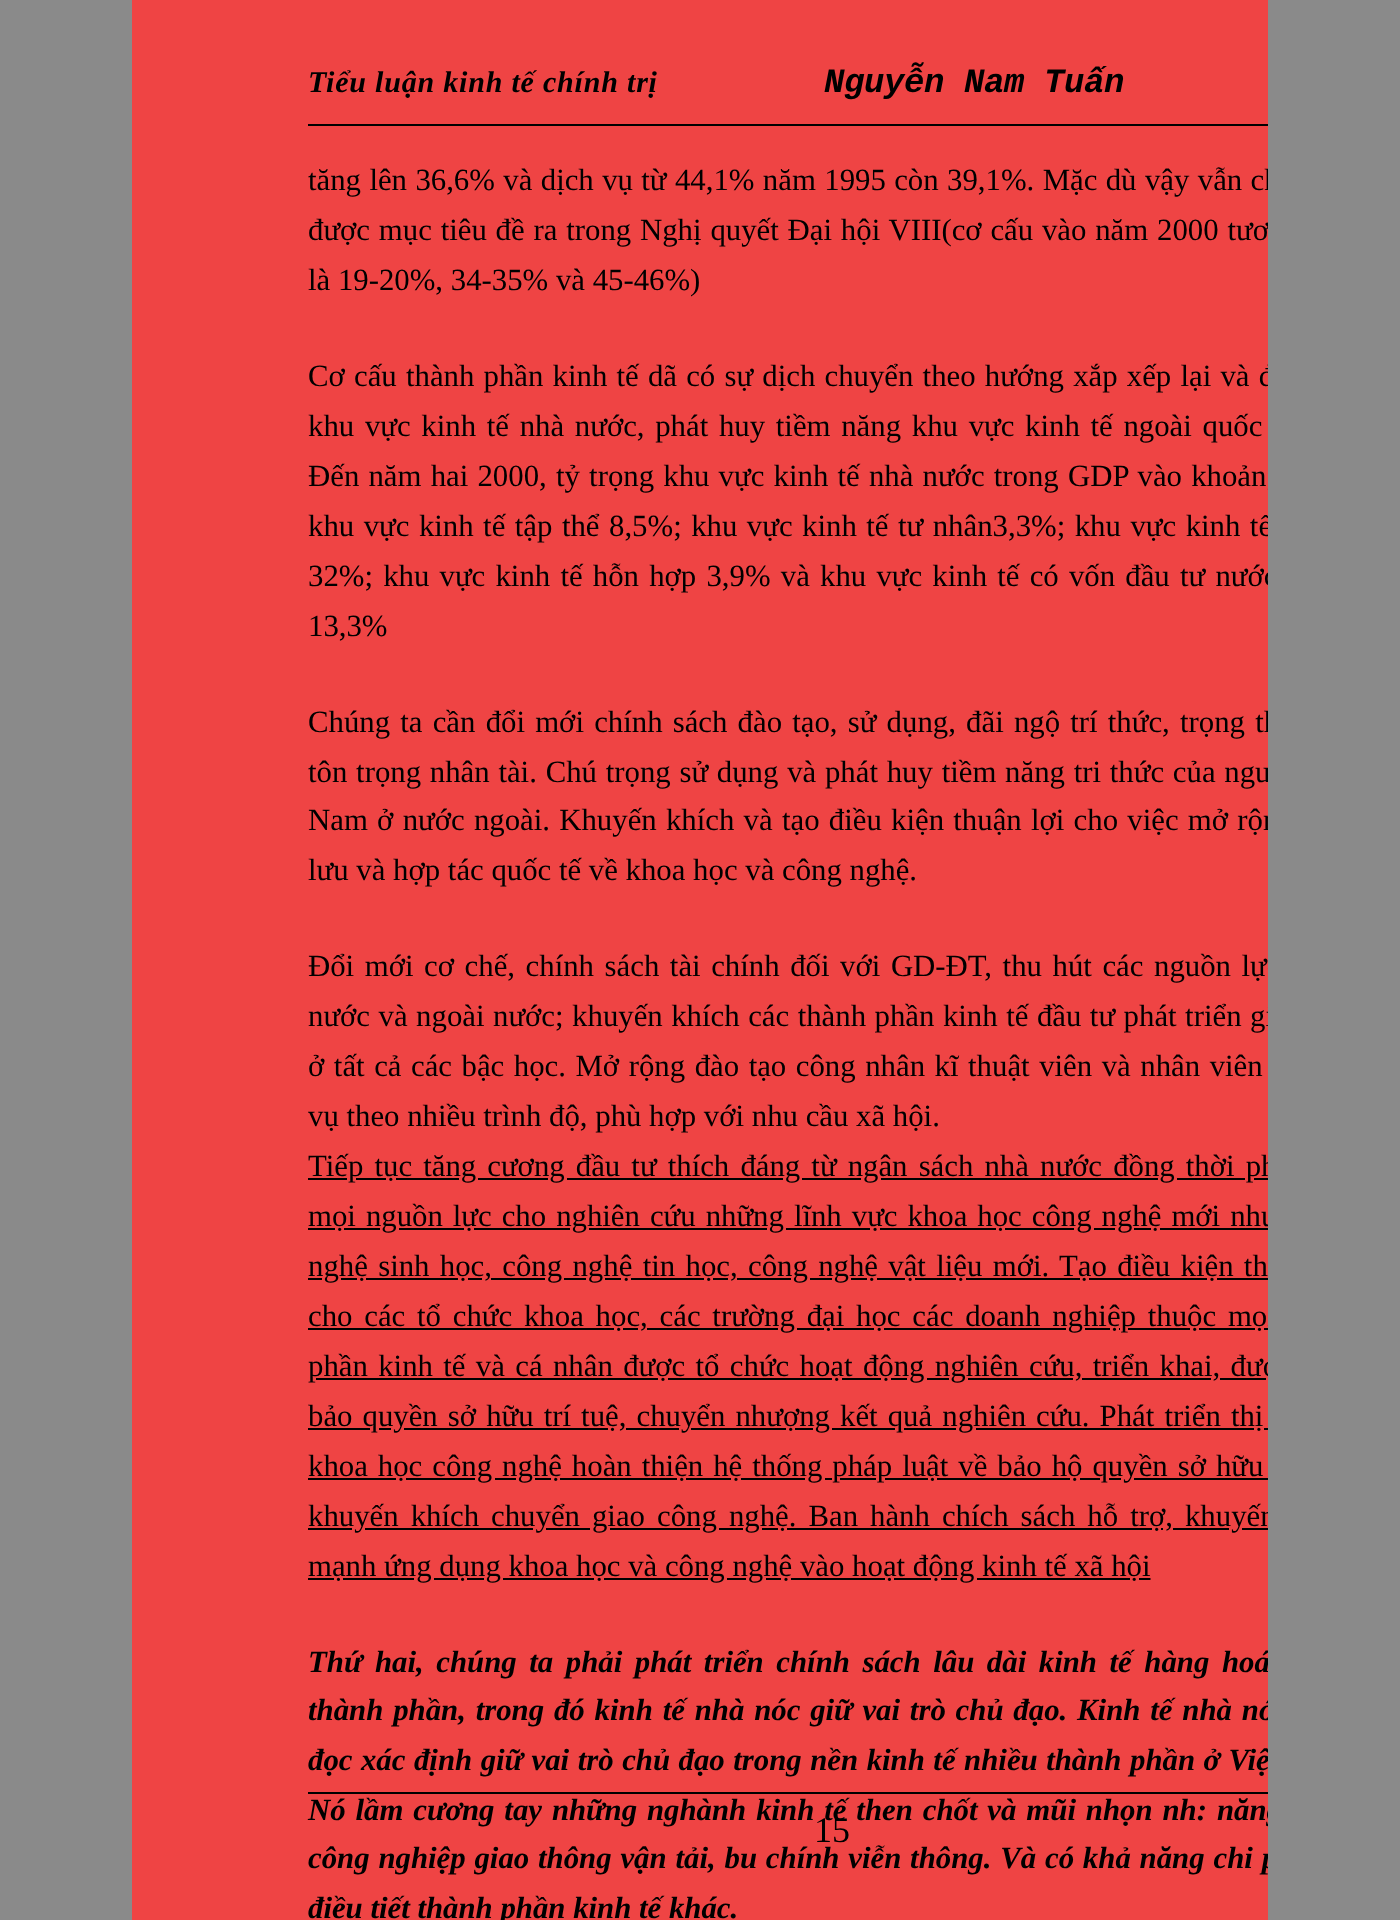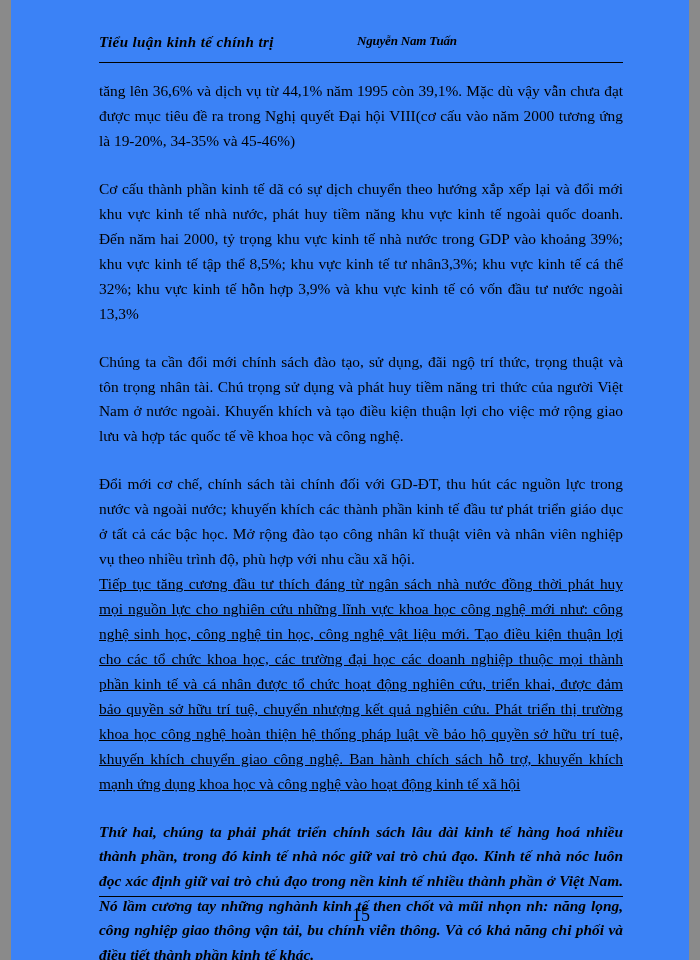--- a/index.html
+++ b/index.html
@@ -5,23 +5,23 @@
   html, body {
     margin: 0;
     padding: 0;
     background: #8a8a8a;
   }
   body {
     font-family: "Liberation Serif", serif;
   }
   .page {
     position: relative;
-    width: 678px;
+    width: 568px;
     height: 960px;
-    background: #3b82f6;
+    background: #ef4444;
     margin: 0 auto;
     overflow: hidden;
     box-sizing: border-box;
   }
   .page-inner {
     position: absolute;
     left: 88px;
     top: 34px;
     width: 524px;
     height: 890px;
@@ -39,24 +39,24 @@
     font-weight: bold;
     font-size: 15px;
     letter-spacing: 0.4px;
     color: #000;
     white-space: nowrap;
   }
   .header-right {
     position: absolute;
     left: 258px;
     top: -1px;
-    font-family: Liberation Serif, serif;
+    font-family: Liberation Mono, monospace;
     font-style: italic;
     font-weight: bold;
-    font-size: 13px;
+    font-size: 17px;
     color: #000;
     white-space: nowrap;
     letter-spacing: -0.2px;
   }
   .rule-top {
     border-top: 1.3px solid #000;
     margin-top: 2px;
     width: 100%;
   }
   .body-text {

